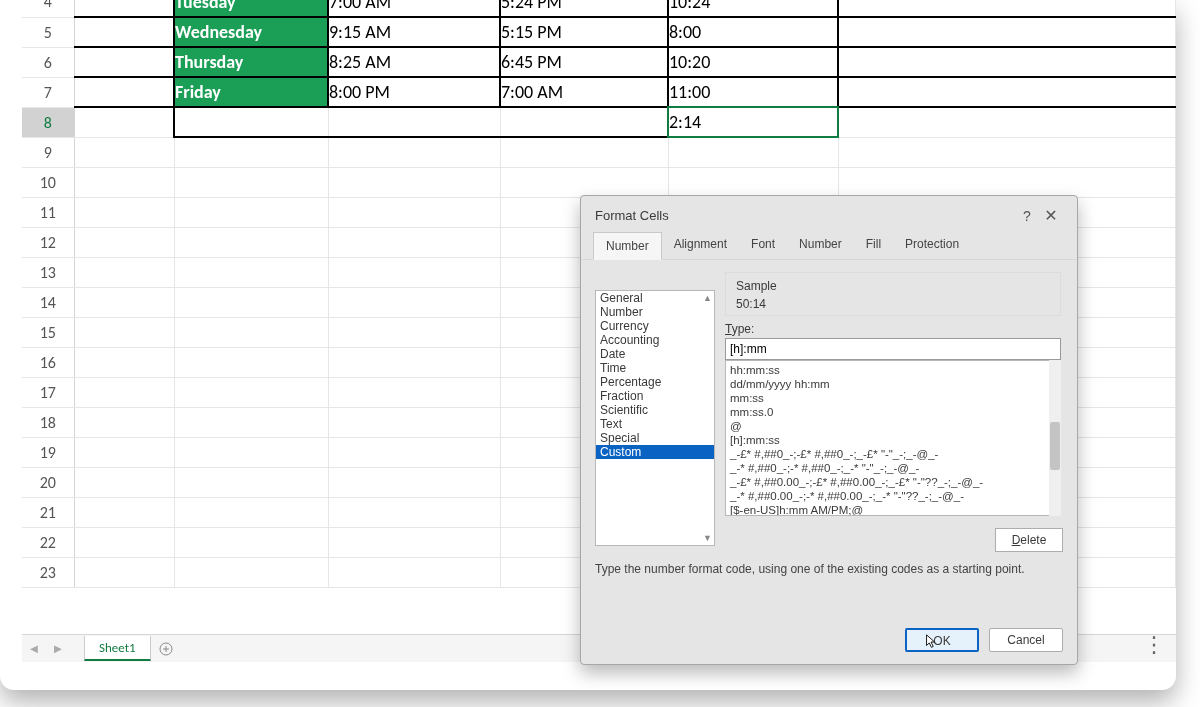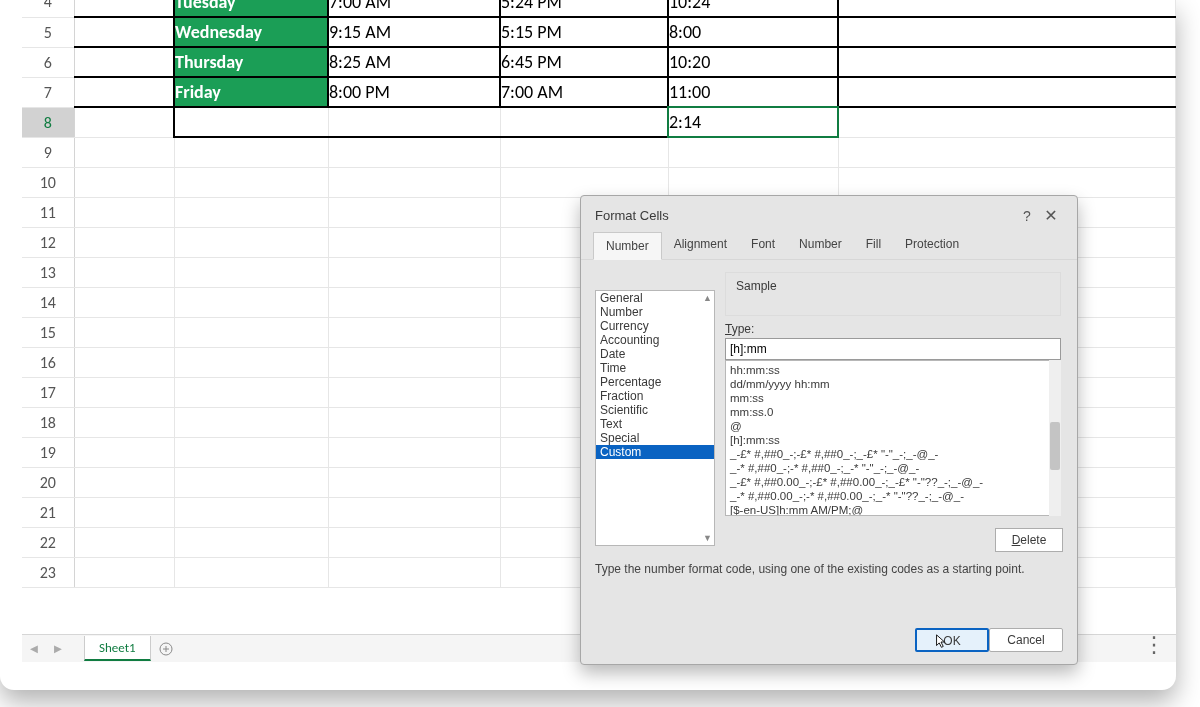--- a/index.html
+++ b/index.html
@@ -248,20 +248,21 @@
   .hint {
     position:absolute;
     left:14px; top:302px;
     font-size:12px;
     color:#444;
   }
   .dlg-footer {
     position:absolute;
     right:14px; bottom:12px;
     display:flex;
+    gap:10px;
   }
   .btn {
     width:74px; height:24px;
     border:1px solid #adadad;
     background:#fff;
     font-size:12px;
     text-align:center;
     line-height:22px;
     border-radius:2px;
   }
@@ -520,20 +521,21 @@
         <div class="cat-item">Fraction</div>
         <div class="cat-item">Scientific</div>
         <div class="cat-item">Text</div>
         <div class="cat-item">Special</div>
         <div class="cat-item sel">Custom</div>
         <div class="cat-scroll-down">▼</div>
       </div>
 
       <div class="sample-box">
         <div>Sample</div>
+        <div class="sample-val">50:14</div>
       </div>
 
       <div class="type-label"><span class="underline-c">T</span>ype:</div>
       <input class="type-input" value="[h]:mm" style="">
 
       <div class="type-list">hh:mm:ss
 dd/mm/yyyy hh:mm
 mm:ss
 mm:ss.0
 @

